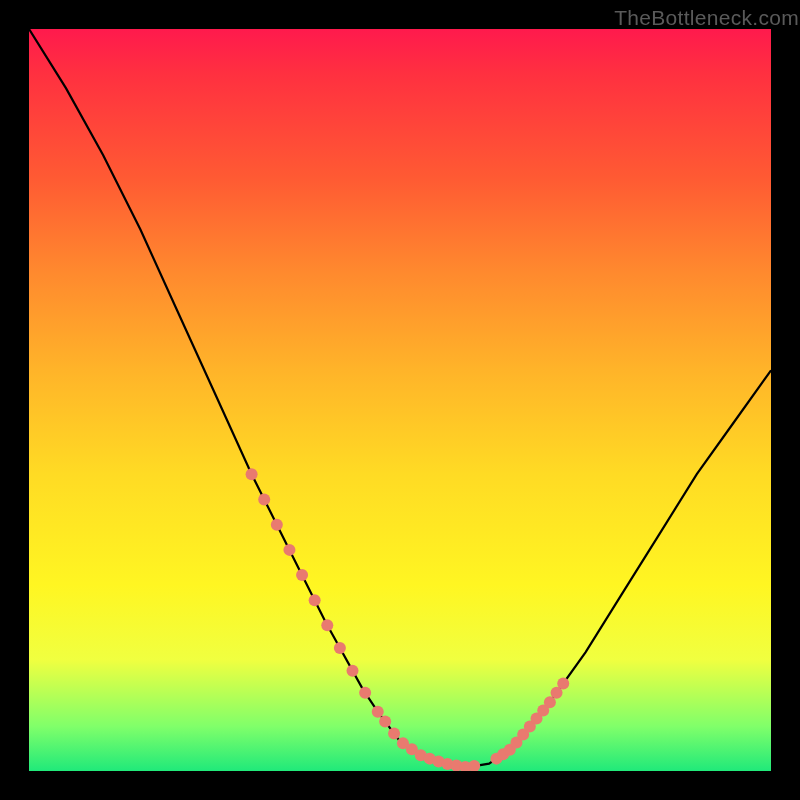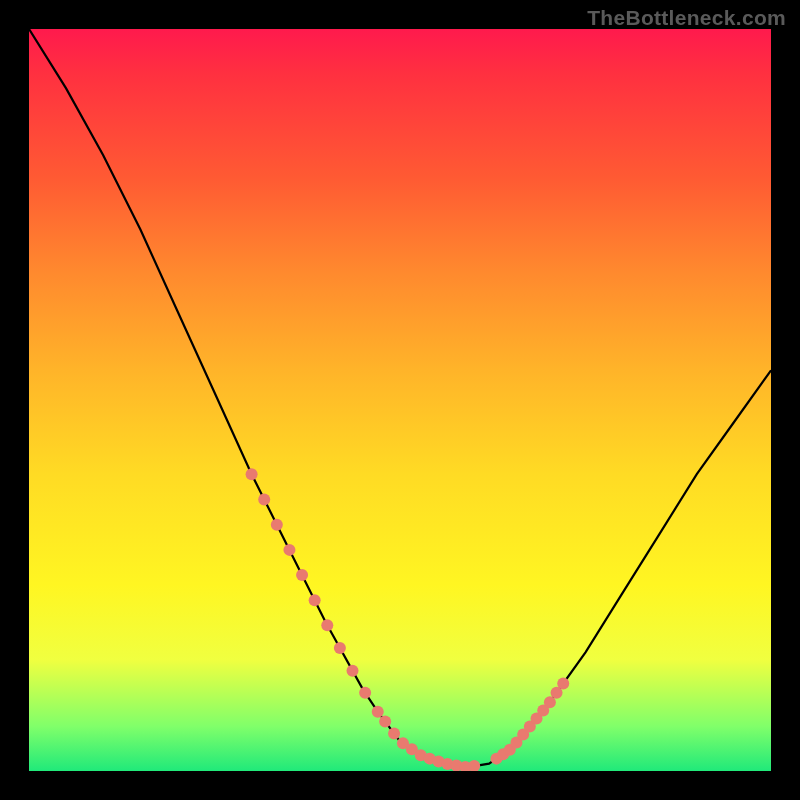--- a/index.html
+++ b/index.html
@@ -6,24 +6,24 @@
   body {
     width: 800px;
     height: 800px;
     background: #000;
     position: relative;
     font-family: Arial, sans-serif;
   }
   .watermark {
     position: absolute;
     top: 6px;
-    right: 14px;
+    right: 1px;
     color: #5a5a5a;
     font-size: 21px;
-    font-weight: 700;
+    font-weight: 400;
     letter-spacing: 0.3px;
   }
   .plot-area {
     position: absolute;
     left: 29px;
     top: 29px;
     width: 742px;
     height: 742px;
     overflow: hidden;
   }

